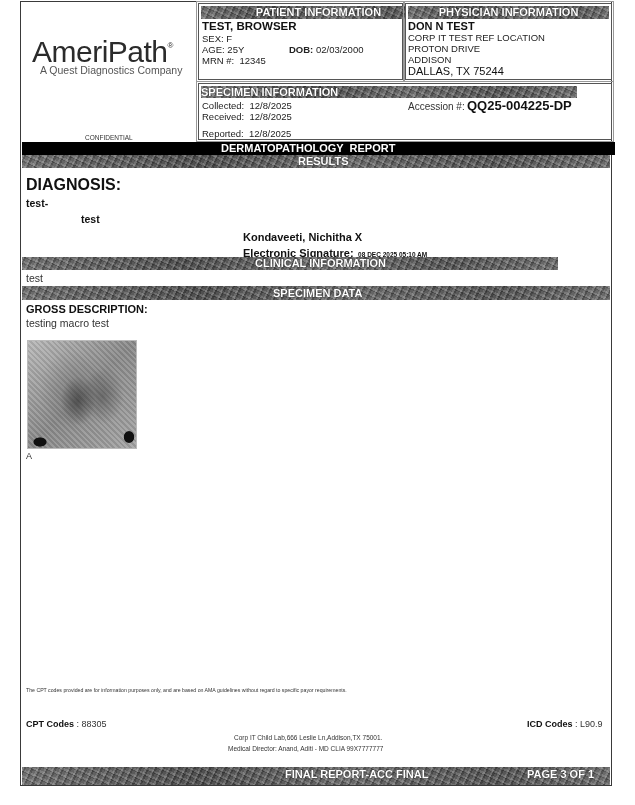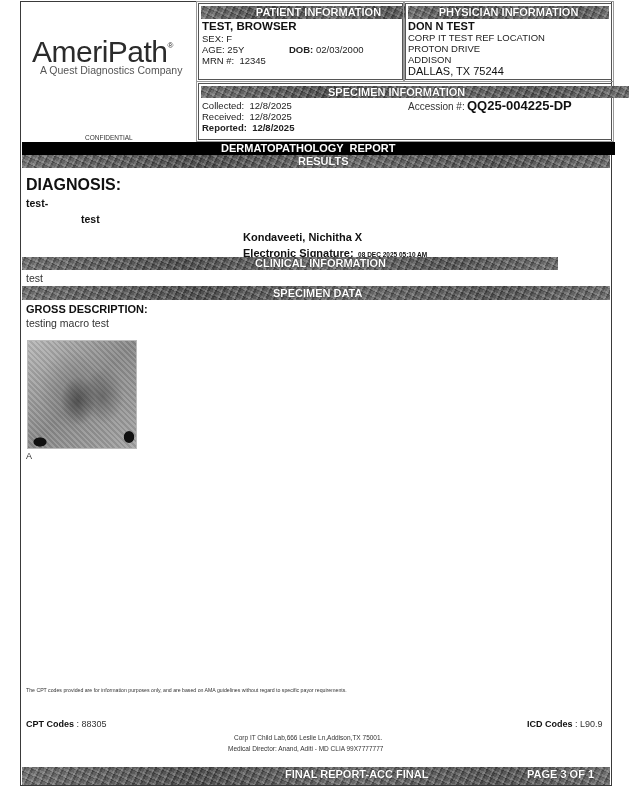--- a/index.html
+++ b/index.html
@@ -66,28 +66,28 @@
 
 <div class="box" style="left:405px; top:3px; width:207px; height:77px;"></div>
 <div class="bar" style="left:408px; top:6px; width:201px; height:13px; text-align:center;">PHYSICIAN INFORMATION</div>
 <div class="abs b" style="left:408px; top:20px; font-size:11px;">DON N TEST</div>
 <div class="abs t9" style="left:408px; top:32px;">CORP IT TEST REF LOCATION</div>
 <div class="abs t9" style="left:408px; top:43px;">PROTON DRIVE</div>
 <div class="abs t9" style="left:408px; top:54px;">ADDISON</div>
 <div class="abs" style="left:408px; top:65px; font-size:11px; line-height:12px;">DALLAS, TX 75244</div>
 
 <div class="box" style="left:198px; top:83px; width:414px; height:57px;"></div>
-<div class="bar" style="left:201px; top:86px; width:428px; height:12px; padding-left:127px;">SPECIMEN INFORMATION</div>
+<div class="bar" style="left:201px; top:86px; width:376px; height:12px; ">SPECIMEN INFORMATION</div>
 <div class="abs t9" style="left:202px; top:100px;">
   <span>Collected:</span>&nbsp; <span>12/8/2025</span>
 </div>
 <div class="abs t9" style="left:202px; top:111px;">
   <span>Received:</span>&nbsp; <span>12/8/2025</span>
 </div>
-<div class="abs t9" style="left:202px; top:122px;font-weight:bold;">
+<div class="abs t9" style="left:202px; top:128px;">
   <span>Reported:</span>&nbsp; <span>12/8/2025</span>
 </div>
 <div class="abs" style="left:408px; top:101px; font-size:10px; color:#333;">Accession #:</div>
 <div class="abs b" style="left:467px; top:98px; font-size:13px;">QQ25-004225-DP</div>
 
 <div class="blackbar" style="left:22px; top:142px; width:593px; height:13px; padding-left:199px; box-sizing:border-box; white-space:pre;">DERMATOPATHOLOGY  REPORT</div>
 <div class="bar" style="left:22px; top:155px; width:588px; height:13px; padding-left:276px;">RESULTS</div>
 
 <div class="abs b" style="left:26px; top:176px; font-size:16px;">DIAGNOSIS:</div>
 <div class="abs b" style="left:26px; top:197px; font-size:10.5px;">test-</div>

